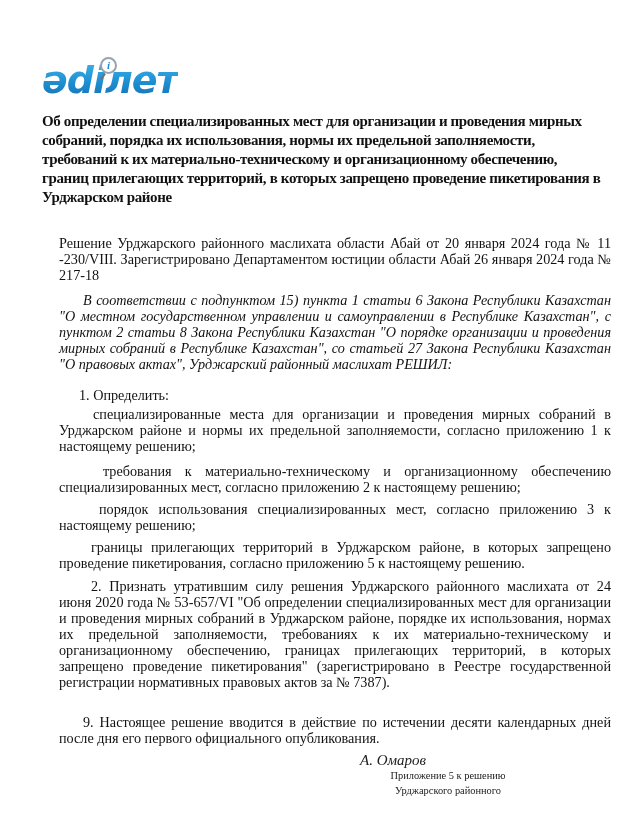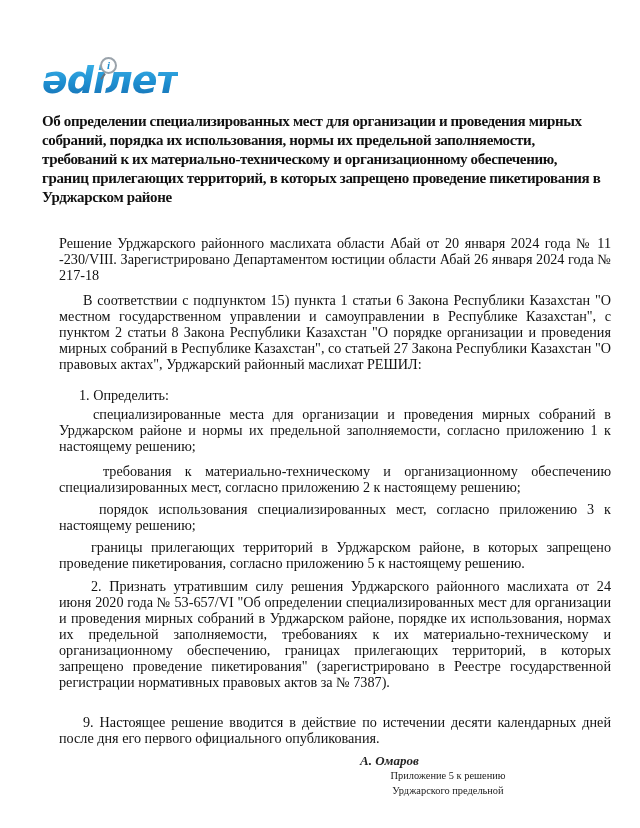--- a/index.html
+++ b/index.html
@@ -89,21 +89,21 @@
     .body-text {
       position: absolute;
       left: 42px;
       width: 552px;
       font-size: 14.2px;
       line-height: 16px;
       text-align: justify;
       margin: 17px;
     }
     .subtitle { top: 202px; }
-    .p-intro { top: 259px; text-indent: 24px; }
+    .p-intro { top: 259px; text-indent: 24px; font-style: italic; }
     .p-item1 { top: 354px; text-indent: 20px; }
     .p-sub1 { top: 373px; text-indent: 34px; }
     .p-sub2 { top: 430px; text-indent: 44px; }
     .p-sub3 { top: 468px; text-indent: 40px; }
     .p-sub4 { top: 506px; text-indent: 32px; }
     .p-item2 { top: 545px; text-indent: 32px; }
     .p-item3 { top: 681px; text-indent: 24px; }
 
     .sig-chair {
       position: absolute;
@@ -112,24 +112,23 @@
       font-style: italic;
       font-size: 10.4px;
       line-height: 13px;
       color: #222;
     }
     .sig-name {
       position: absolute;
       left: 360px;
       top: 738px;
       font-style: italic;
-      font-size: 13px;
+      font-size: 15px;
       line-height: 13px;
       color: #222;
-      font-weight: bold;
     }
     .appendix {
       position: absolute;
       left: 378px;
       top: 752px;
       width: 140px;
       text-align: center;
       font-size: 10.4px;
       line-height: 15px;
       color: #222;
@@ -163,16 +162,16 @@
   <p class="body-text p-sub4">границы прилегающих территорий в Урджарском районе, в которых запрещено проведение пикетирования, согласно приложению 5 к настоящему решению.</p>
 
   <p class="body-text p-item2">2. Признать утратившим силу решения Урджарского районного маслихата от 24 июня 2020 года № 53-657/VI "Об определении специализированных мест для организации и проведения мирных собраний в Урджарском районе, порядке их использования, нормах их предельной заполняемости, требованиях к их материально-техническому и организационному обеспечению, границах прилегающих территорий, в которых запрещено проведение пикетирования" (зарегистрировано в Реестре государственной регистрации нормативных правовых актов за № 7387).</p>
 
   <p class="body-text p-item3">9. Настоящее решение вводится в действие по истечении десяти календарных дней после дня его первого официального опубликования.</p>
 
   <div class="sig-name">А. Омаров</div>
 
   <div class="appendix">
     <span>Приложение 5 к решению</span>
-    <span>Урджарского предельной</span>
+    <span>Урджарского районного</span>
   </div>
 
 </div>
 
 </body></html>

